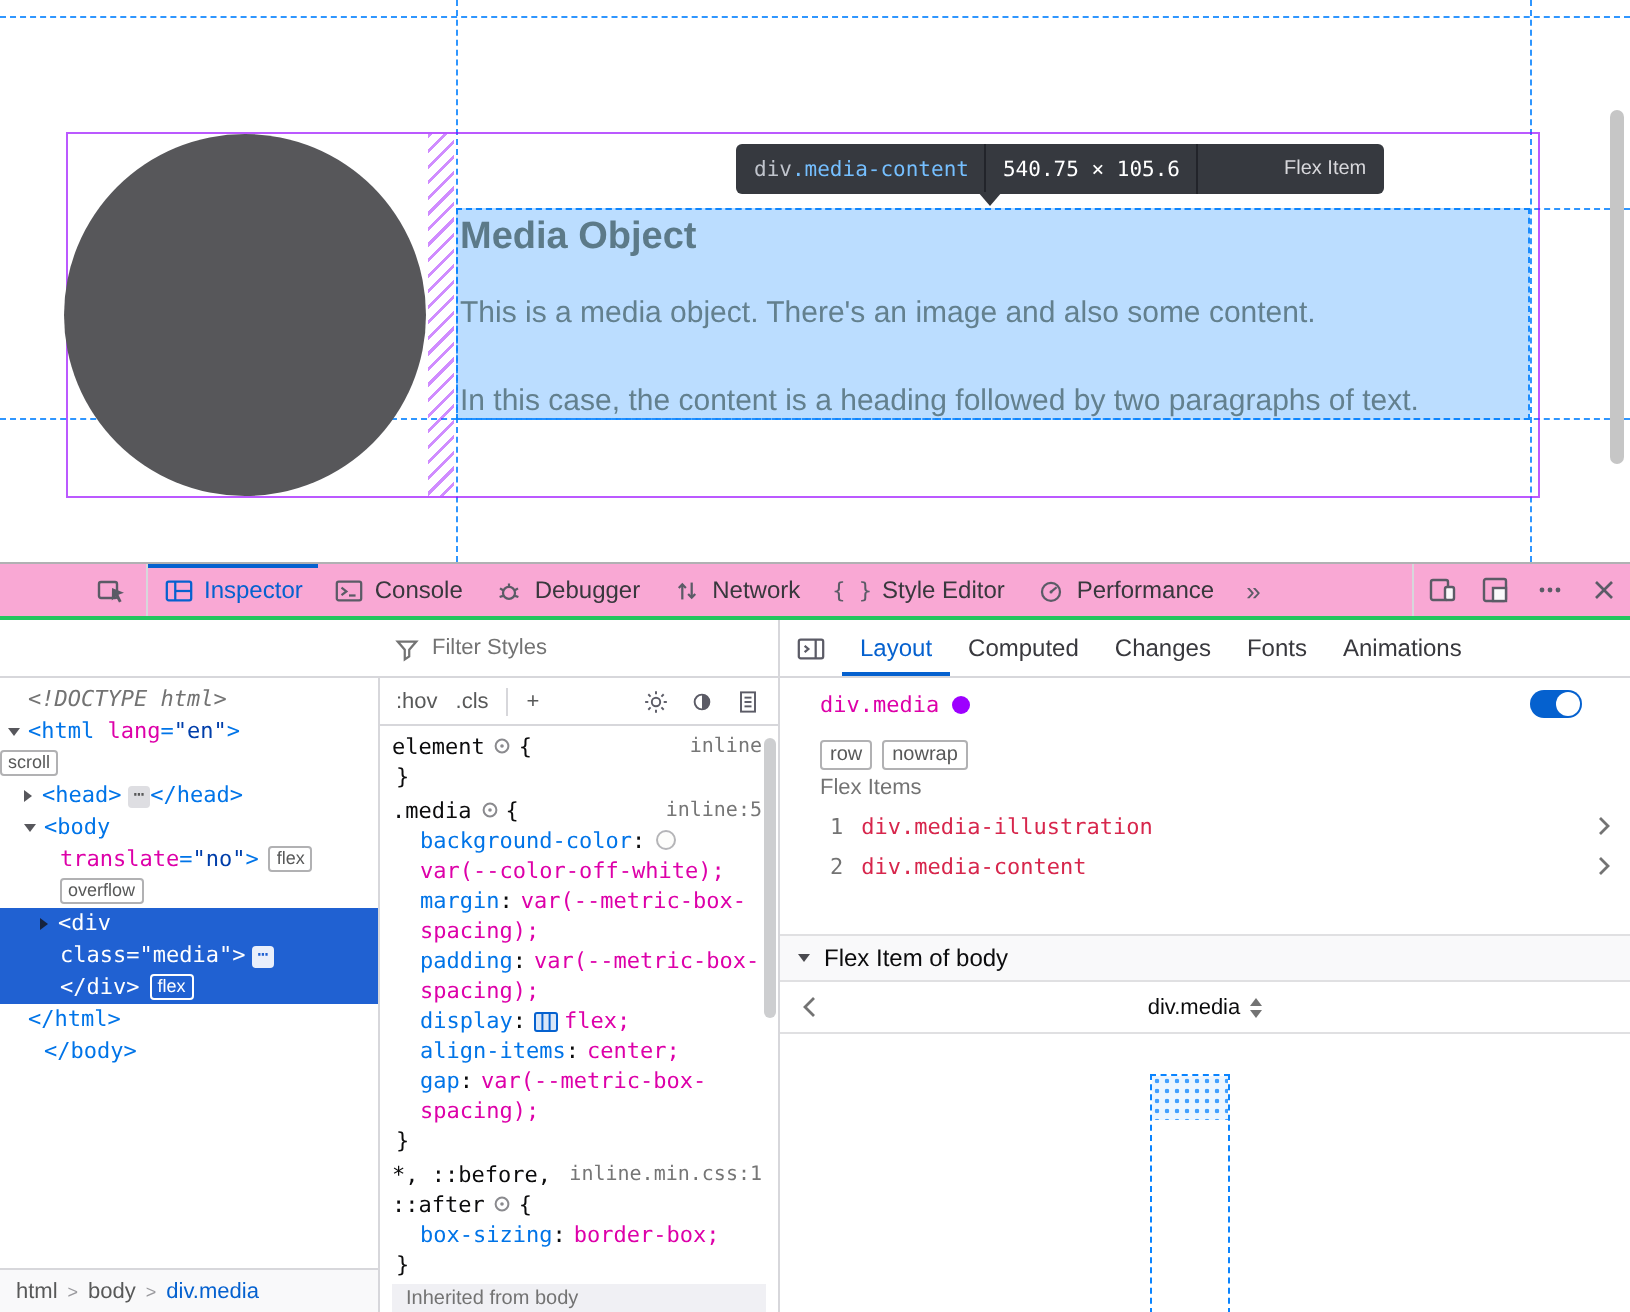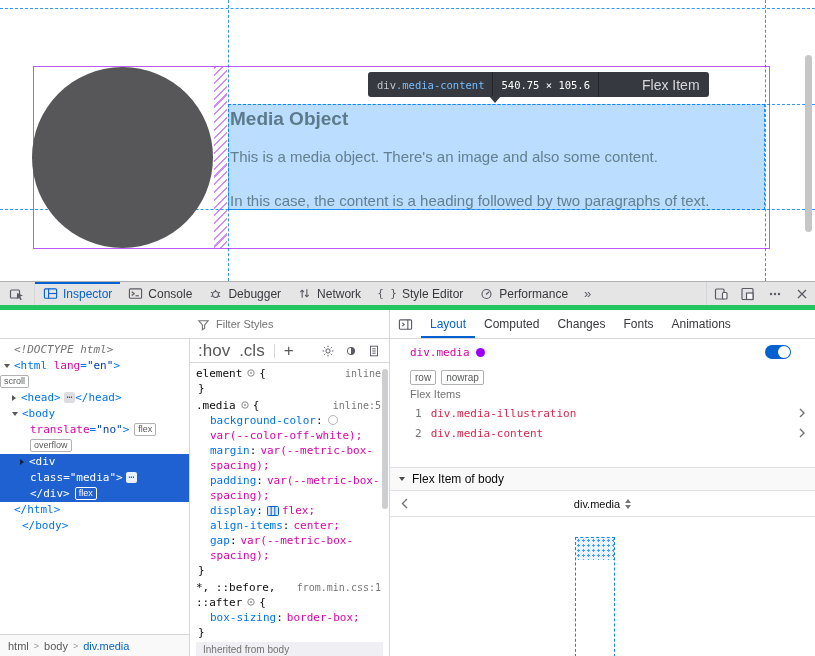--- a/index.html
+++ b/index.html
@@ -19,30 +19,30 @@
   .content-hl { position:absolute; left:228px; top:104px; width:537px; height:106px;
     background:rgba(10,132,255,.28); border:1px dashed rgba(10,132,255,.9); }
   .media-heading { position:absolute; left:230px; top:108px; font-size:19px; font-weight:bold; color:#5c7a89; }
   .media-p1 { position:absolute; left:230px; top:148px; font-size:15px; color:#63808e; }
   .media-p2 { position:absolute; left:230px; top:192px; font-size:15px; color:#63808e; }
   .infobar { position:absolute; left:368px; top:72px; height:25px; background:#36393f; border-radius:3px;
     display:flex; align-items:center; gap:0; padding:0 9px; font-family:"DejaVu Sans Mono", monospace; font-size:10.5px; }
   .infobar .seg { display:flex; align-items:center; padding:0 8px; height:100%; }
   .infobar .divl { width:1px; height:100%; background:#22242a; }
   .ib-tag { color:#c0c4cc; } .ib-class { color:#75bfff; }
-  .ib-dims { color:#ffffff; } .ib-badge { color:#d7d7db; font-family:"Liberation Sans",sans-serif; font-size:14px;padding-left:35px; }
+  .ib-dims { color:#ffffff; } .ib-badge { color:#d7d7db; font-family:"Liberation Sans",sans-serif; font-size:10px;padding-left:35px; }
   .infobar-arrow { position:absolute; left:489px; top:96px; width:0; height:0;
     border-left:6px solid transparent; border-right:6px solid transparent; border-top:7px solid #36393f; }
   .page-scroll { position:absolute; right:3px; top:55px; width:7px; height:177px; background:#c6c6c6; border-radius:4px; }
 
   
   .devtools { position:absolute; left:0; top:281px; width:815px; height:375px; background:#fff;
     border-top:1px solid #b1b1b3; font-size:11px; }
-  .dt-toolbar { position:absolute; left:0; top:0; right:0; height:28px; background:#e5e5e5;
-    border-bottom:5px solid #22c55e; display:flex; align-items:stretch; }
+  .dt-toolbar { position:absolute; left:0; top:0; right:0; height:28px; background:#f9a8d4;
+    border-bottom:2px solid #22c55e; display:flex; align-items:stretch;padding-left:39px; }
   .pick-btn { display:flex; align-items:center; padding:0 9px; border-right:1px solid #d7d7db; }
   .tt { position:relative; display:flex; align-items:center; gap:5px; padding:0 8px; color:#38383d; font-size:12px; }
   .tt svg { flex:none; }
   .tt.active { color:#0561cf; }
   .tt.active::before { content:""; position:absolute; left:0; right:0; top:0; height:2px; background:#0561cf; }
   .tt-glyph { font-family:"DejaVu Sans Mono",monospace; font-size:11px; color:#5b5b66; }
   .tt-more { display:flex; align-items:center; padding:0 8px; color:#5b5b66; font-size:13px; }
   .dt-right { margin-left:auto; display:flex; align-items:stretch; border-left:1px solid #d7d7db; }
   .ibtn { width:27px; display:flex; align-items:center; justify-content:center; }
 
@@ -80,21 +80,21 @@
   .msel .tw { border-left-color:#16233f; }
   .msel .mbadge { border-color:#fff; color:#fff; background:transparent; }
   .msel .expander { background:rgba(255,255,255,.9); color:#2061d2; }
   .crumbs { position:absolute; left:0; bottom:0; right:0; height:22px; background:#f9f9fa; border-top:1px solid #d7d7db;
     display:flex; align-items:center; gap:5px; padding:0 8px; font-size:11px; color:#585959; }
   .crumb-sep { color:#9a9a9e; font-size:9px; }
   .crumb.sel { color:#0561cf; }
 
   
   .rules-toolbar { height:24px; border-bottom:1px solid #d7d7db; display:flex; align-items:center; gap:9px;
-    padding:0 8px; color:#585959; font-size:17px; }
+    padding:0 8px; color:#585959; font-size:11px; }
   .rtb-sep { width:1px; height:14px; background:#d7d7db; }
   .rtb-spacer { flex:1; }
   .rules-list { padding:3px 6px 0 6px; font-family:"DejaVu Sans Mono",monospace; font-size:11px; line-height:15px; color:#0c0c0d; }
   .rule { margin-bottom:2px; }
   .rule-header { position:relative; padding-right:88px; }
   .selector { color:#0c0c0d; }
   .origin { position:absolute; right:-84px; top:0; font-size:10px; color:#767676; white-space:nowrap; }
   .rule-header .origin { right:2px; }
   .decl { padding-left:14px; }
   .prop { color:#0074e8; } .colon { color:#0c0c0d; margin-right:4px; } .pval { color:#dd00a9; }
@@ -402,21 +402,21 @@
             <div class="decl"><span class="prop">gap</span><span class="colon">:</span><span class="pval">var(--metric-box-spacing);</span></div>
             <div class="close-brace">}</div>
           </div>
 
           <div class="rule">
             <div class="rule-header">
               <span class="selector">*, ::before, ::after</span><svg class="target-ic" width="10" height="10" viewBox="0 0 10 10" fill="none" stroke="#8a8a8e" stroke-width="1">
                   <circle cx="5" cy="5" r="3.2"></circle>
                   <circle cx="5" cy="5" r="0.9" fill="#8a8a8e" stroke="none"></circle>
                 </svg><span class="brace">{</span>
-              <span class="origin">from.min.css:1</span>
+              <span class="origin">inline.min.css:1</span>
             </div>
             <div class="decl"><span class="prop">box-sizing</span><span class="colon">:</span><span class="pval">border-box;</span></div>
             <div class="close-brace">}</div>
           </div>
 
           <div class="inherited">Inherited from body</div>
         </div>
         <div class="rules-scroll"></div>
       </div>
 

